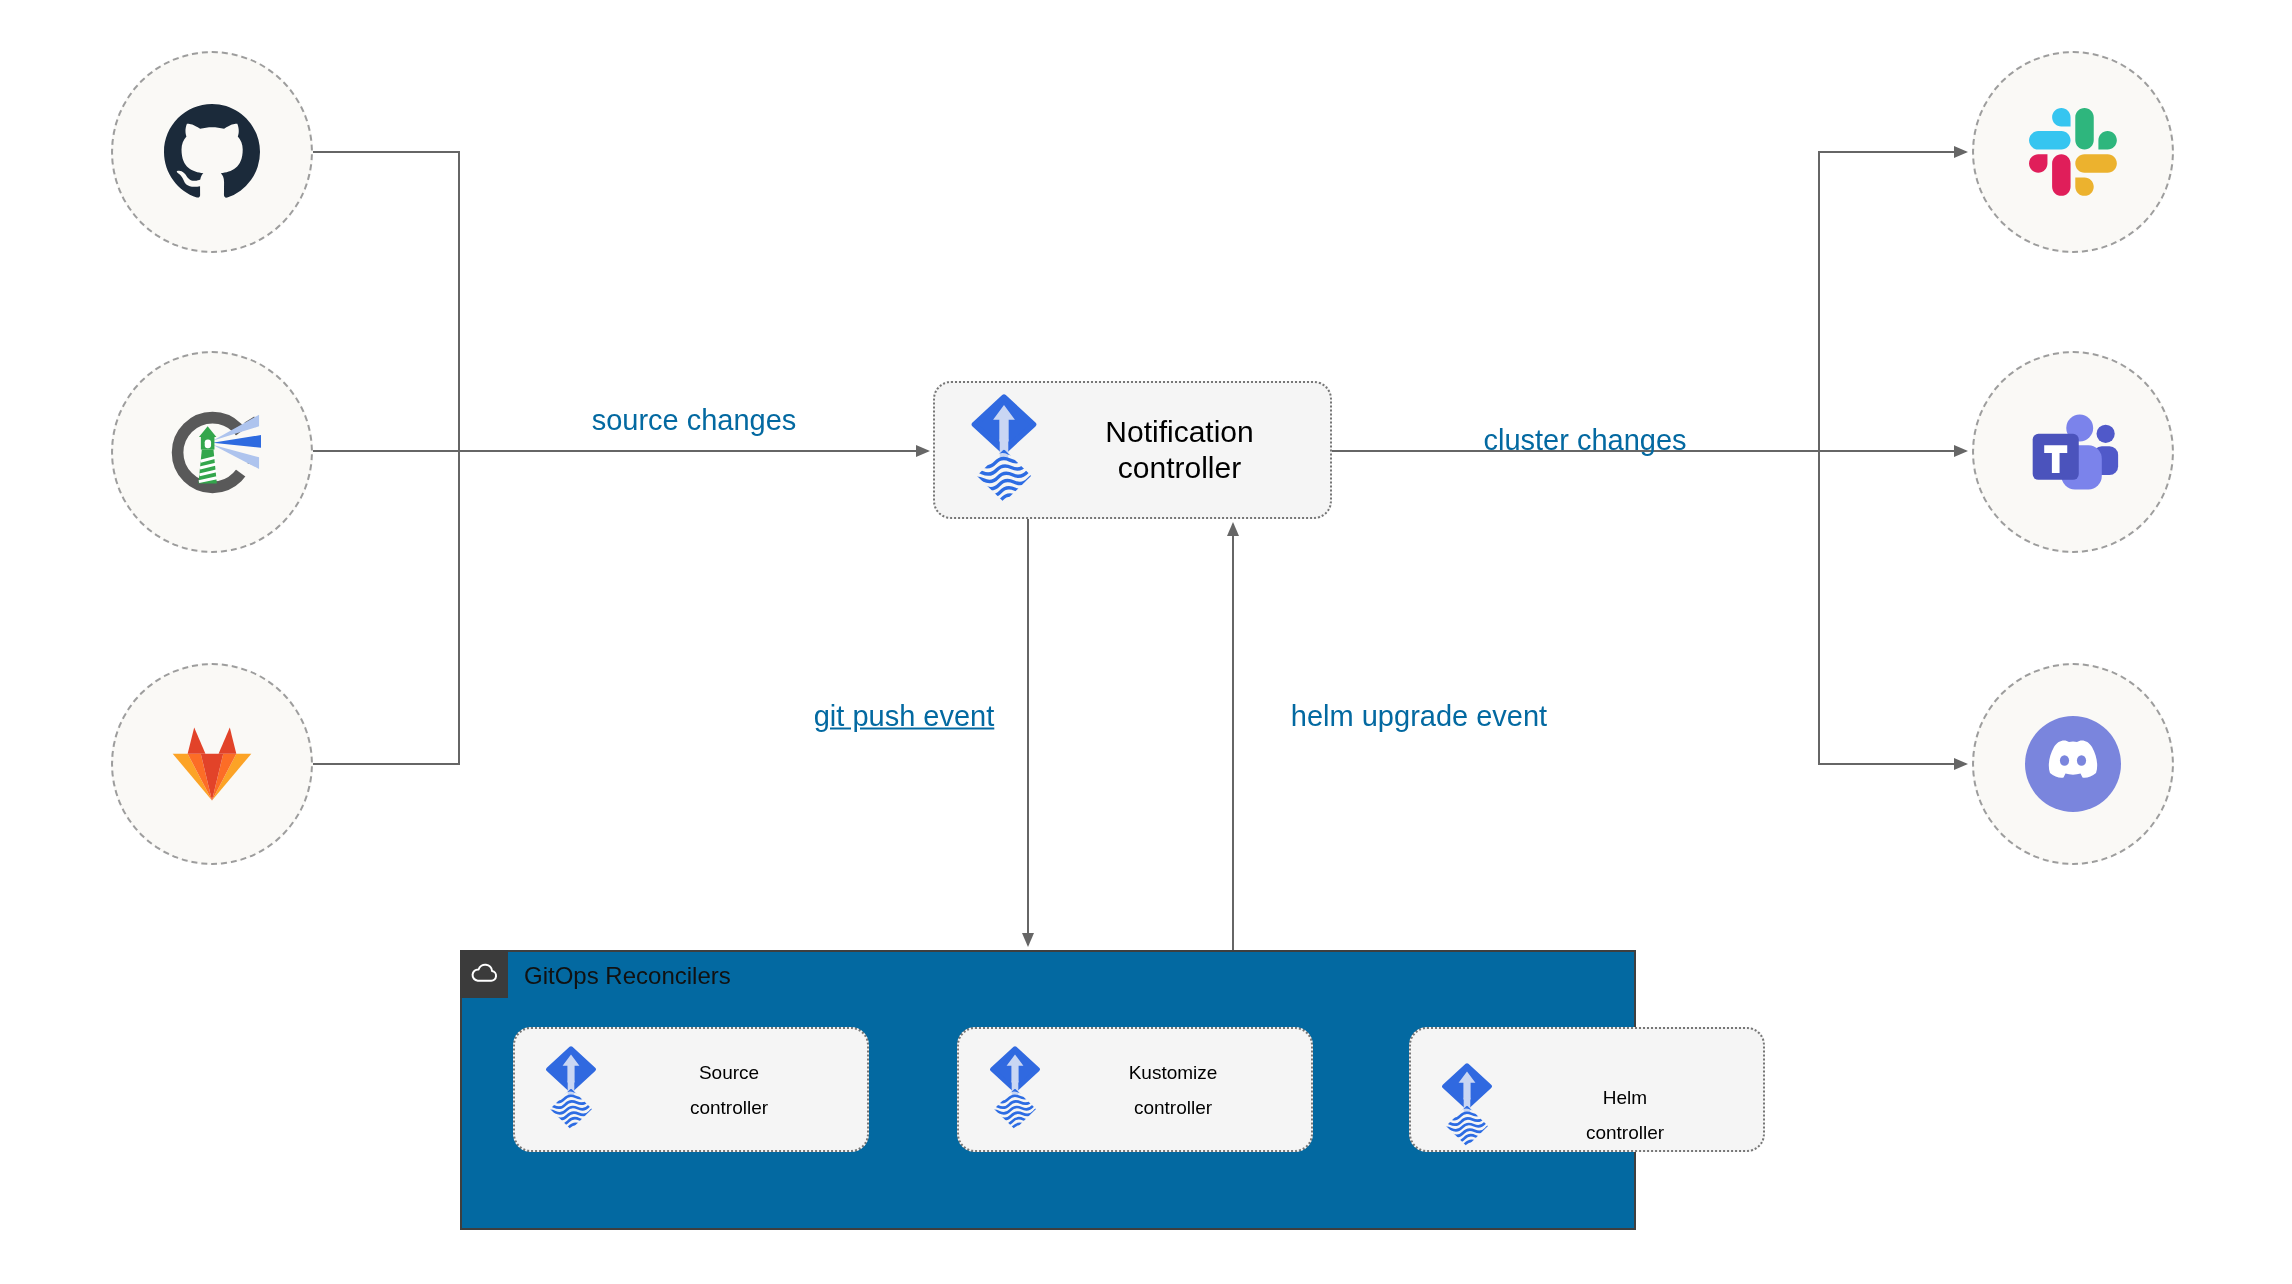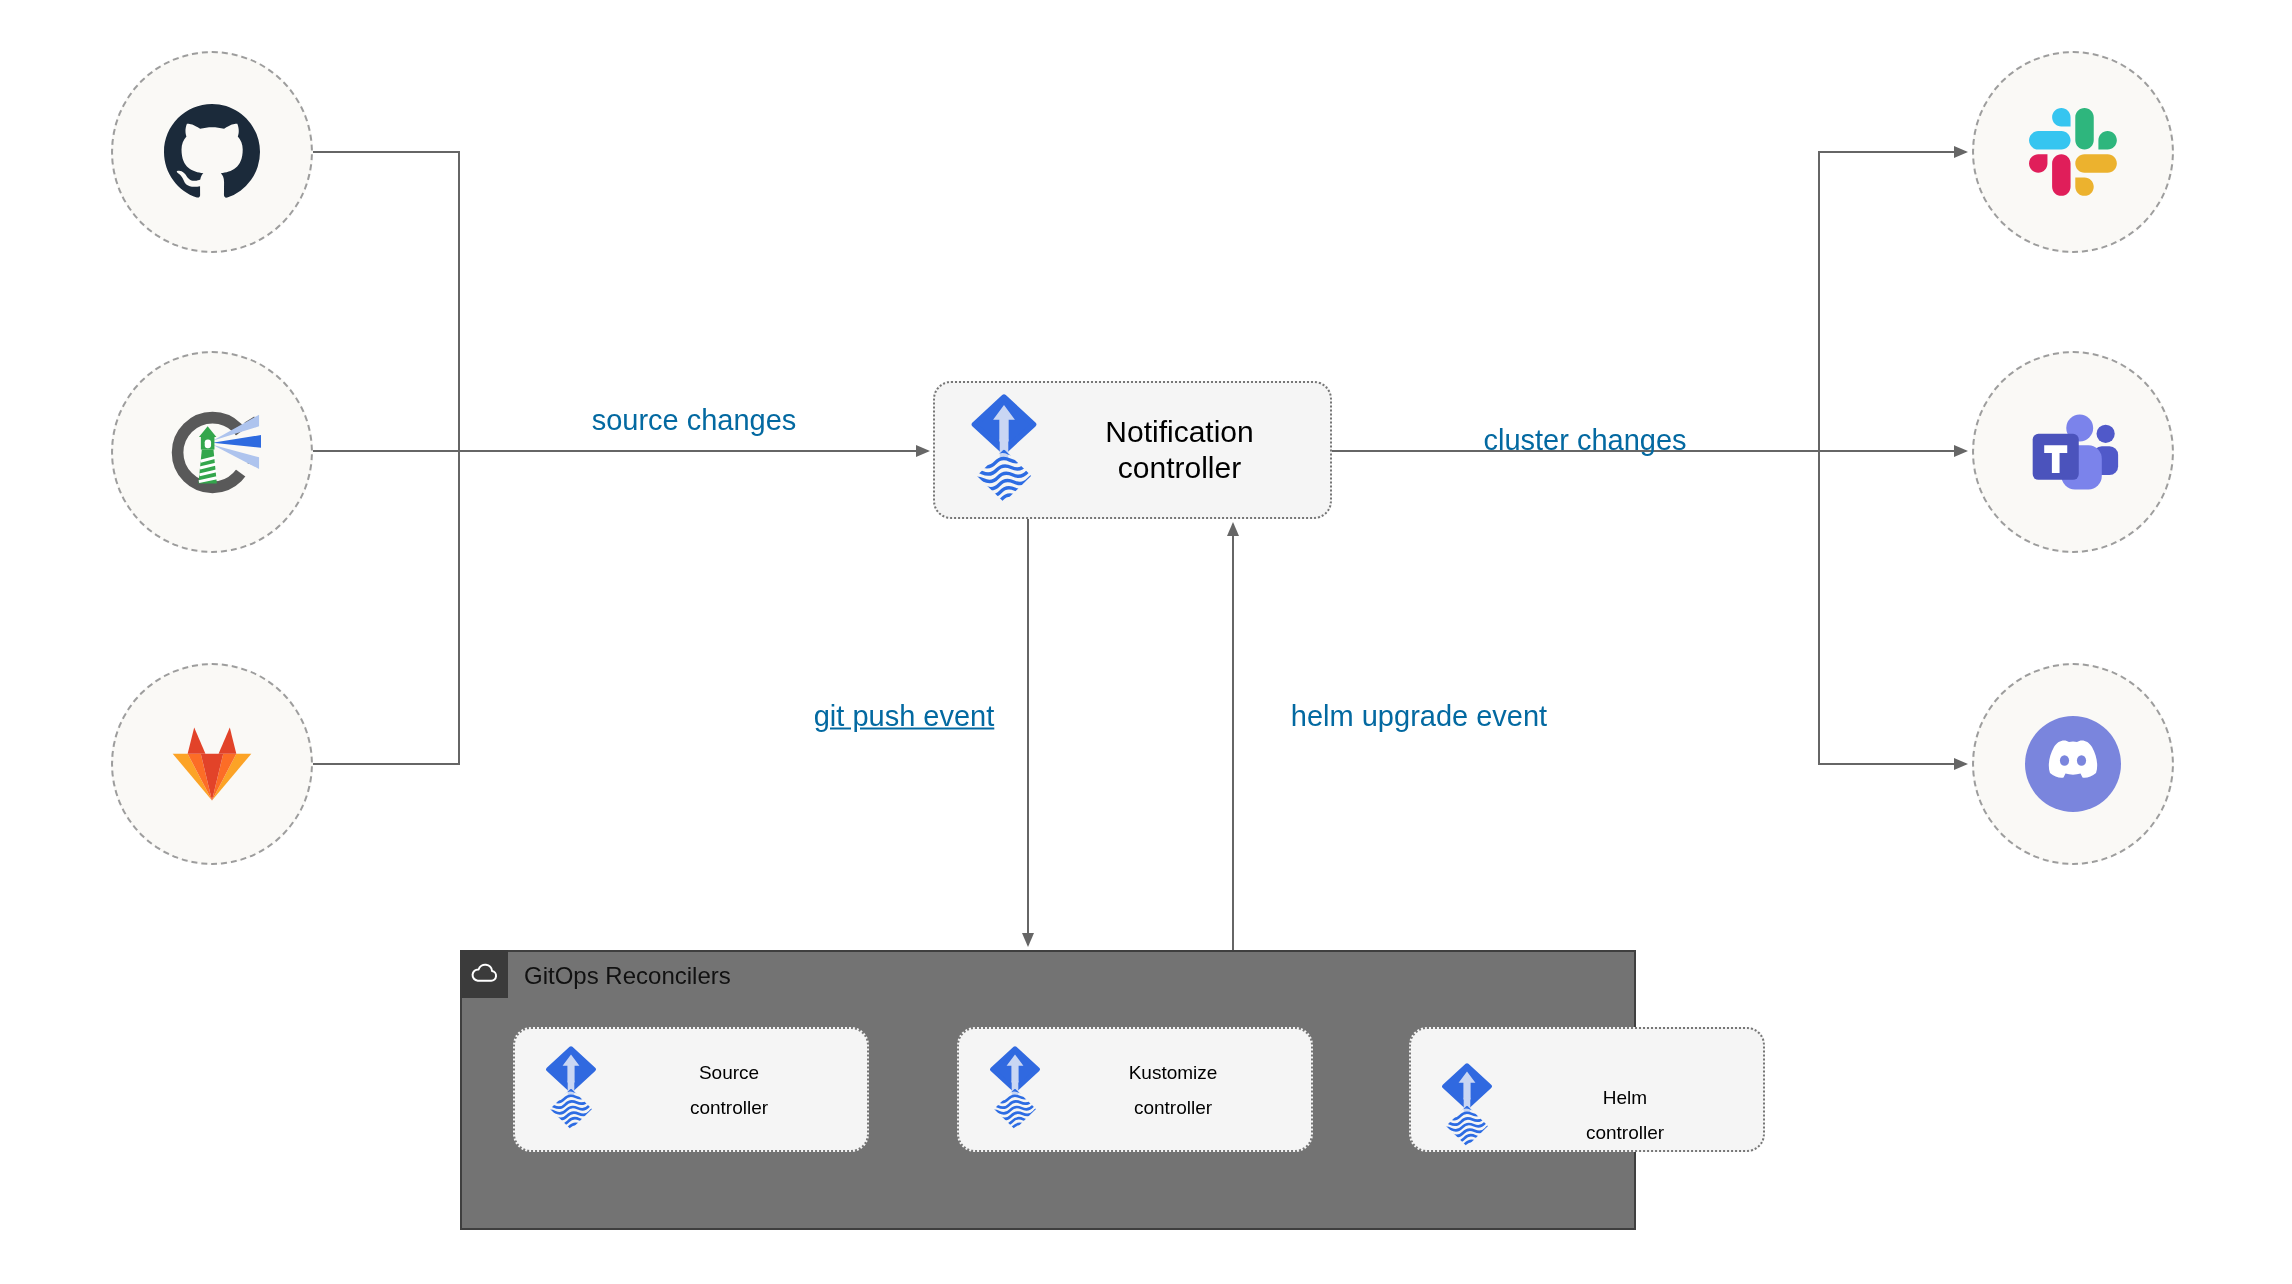--- a/index.html
+++ b/index.html
@@ -31,21 +31,21 @@
   }
   .box-notification{left:933px;top:381px;width:399px;height:138px;padding:0 14px 0 30px;}
   .ctrl-label{
     flex:1;text-align:center;color:#000;
     font-size:19px;line-height:35px;white-space:pre-line;
   }
   .box-notification .ctrl-label{font-size:30px;line-height:36px;}
   
   .group-box{
     position:absolute;left:460px;top:950px;width:1176px;height:280px;
-    border:2px solid #3f3f3f;background:#737373;box-sizing:border-box;
+    border:2px solid #3f3f3f;background:#0369a1;box-sizing:border-box;
   }
   .group-badge{
     position:absolute;left:-2px;top:-2px;width:48px;height:48px;background:#3b3b3b;
     display:flex;align-items:center;justify-content:center;
   }
   .group-title{
     position:absolute;left:62px;top:0;height:48px;line-height:48px;
     font-size:24px;color:#111;white-space:nowrap;
   }
   .box-source{left:51px;top:75px;width:356px;height:125px;padding:0 10px 0 26px;}

